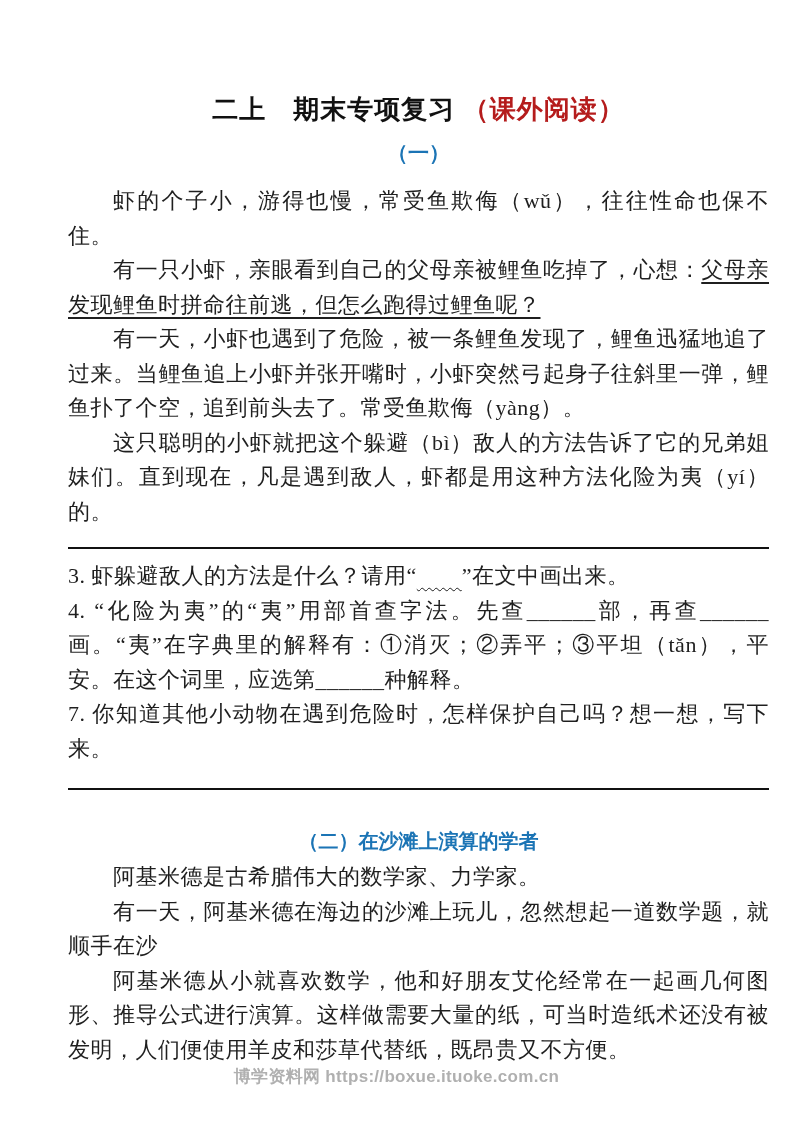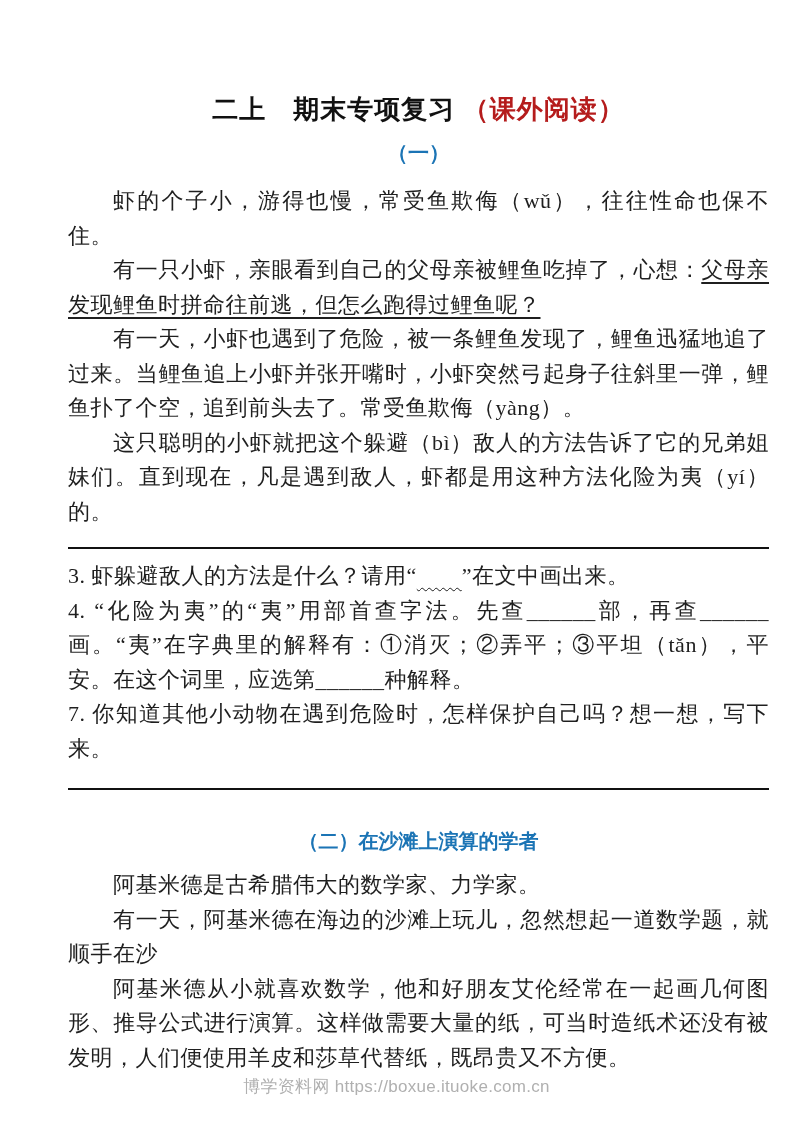--- a/index.html
+++ b/index.html
@@ -56,30 +56,31 @@
   }
   .rule2{margin:22px 0 0 0;}
   .h-sec2{
     margin:36px 0 0 0;
     text-align:center;
     font-size:20px;
     font-weight:bold;
     line-height:30px;
     color:var(--heading-blue,#1b74b5);
   }
-  .sec2-body{margin-top:14px;font-family:Liberation Mono, monospace;}
+  .sec2-body{margin-top:4px;}
   .footer{
     position:absolute;
     left:0;right:0;
-    bottom:24px;
+    bottom:34px;
     text-align:center;
     font-family:"Liberation Sans","DejaVu Sans",sans-serif;
     font-size:17px;
     color:var(--footer-gray,#b0b0b0);
     letter-spacing:0.3px;
+    font-weight:bold;
   }
 </style>
 </head>
 <body>
 
 <div class="page">
   <div class="content">
 
     <h1 class="title"><span>二上　期末专项复习</span> <span class="red">（课外阅读）</span></h1>
 

